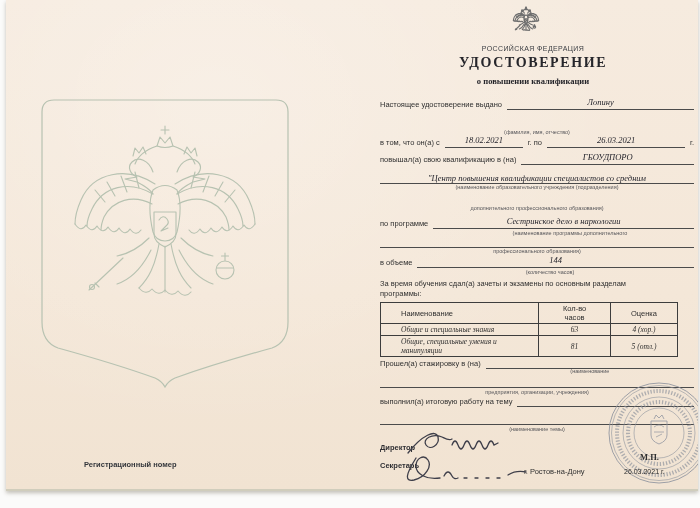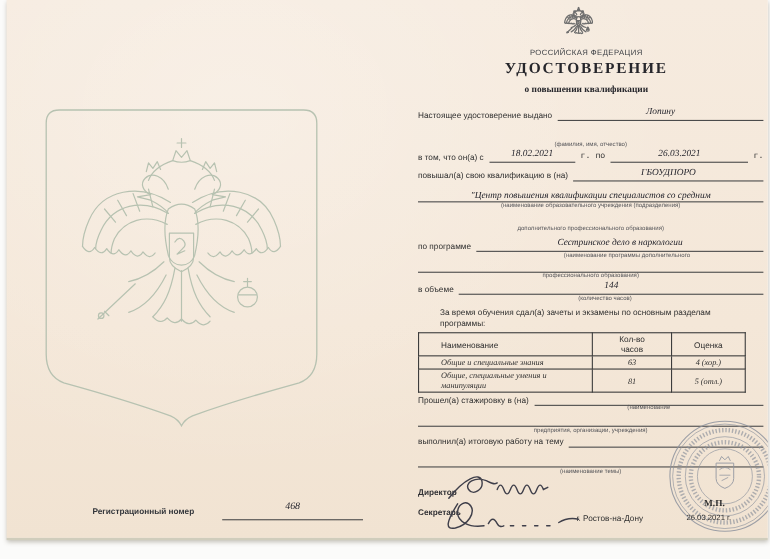--- a/index.html
+++ b/index.html
@@ -34,23 +34,23 @@
     font-size:8.5px;color:#26262b;}
   .row{position:absolute;left:14px;right:6px;display:flex;align-items:flex-end;}
   .lbl{font-size:7.5px;color:#2f2f2f;padding-bottom:1px;white-space:nowrap;}
   .line{flex:1;border-bottom:1px solid #4b4b4b;text-align:center;margin-left:5px;position:relative;}
   .val{font-family:"Liberation Serif","DejaVu Serif",serif;font-style:italic;
     font-size:8.5px;color:#24242c;}
   .full-line{position:absolute;left:14px;right:6px;border-bottom:1px solid #4b4b4b;
     text-align:center;}
   .cap{position:absolute;left:14px;right:6px;text-align:center;font-size:5.5px;color:#56565a;}
   .w78{flex:0 0 78px;}
-  .mid{margin-left:5px;font-family:Liberation Mono, monospace;}
+  .mid{margin-left:5px;}
   .pre{white-space:pre;}
-  .para{position:absolute;left:14px;top:279px;width:268px;font-size:7.5px;line-height:9.5px;margin-left:20px;}
+  .para{position:absolute;left:14px;top:279px;width:268px;font-size:7.5px;line-height:9.5px;}
   table{position:absolute;left:14px;top:302px;width:298px;border-collapse:collapse;
     font-size:7.5px;color:#2f2f2f;}
   th,td{border:1px solid #3d3d3d;padding:1px 20px;font-weight:normal;}
   th{text-align:center;height:11px;}
   th.first{text-align:left;}
   td.name{font-family:"Liberation Serif","DejaVu Serif",serif;font-style:italic;}
   td.num{text-align:center;font-family:"Liberation Serif","DejaVu Serif",serif;font-style:italic;}
   .sig-label{position:absolute;left:14px;font-size:7.5px;font-weight:bold;color:#2f2f33;}
   .mp{position:absolute;left:230px;top:452px;font-family:"Liberation Serif",serif;
     font-weight:bold;font-size:8.5px;z-index:4;padding-left:44px;}
@@ -98,23 +98,20 @@
 <div id="paper">
 
   <div id="left-page">
     <svg id="shield-svg" width="266" height="300" viewBox="0 0 266 300">
       <path d="M10 22 Q10 10 22 10 L244 10 Q256 10 256 22 L256 232 Q256 252 240 258
                Q182 274 143 288 Q136 291 133 297 Q130 291 123 288 Q84 274 26 258
                Q10 252 10 232 Z" fill="none" stroke="#b7c2b1" stroke-width="1.2"></path>
       <use href="#eagle" x="33" y="30" width="200" height="215" stroke="#b7c2b1" stroke-width="1.1" fill="none"></use>
     </svg>
     <div class="reg-label">Регистрационный номер</div>
-    <div class="reg-line">
-      <span class="val" style="font-size:9px">468</span>
-    </div>
   </div>
 
   <div id="right-page">
 
     <svg class="abs" style="left:146px;top:4px" width="28" height="34" viewBox="0 0 200 215">
       <use href="#eagle" stroke="#6f6f6f" stroke-width="8" fill="none"></use>
     </svg>
 
     <div class="abs ctr country">РОССИЙСКАЯ ФЕДЕРАЦИЯ</div>
     <div class="abs ctr title">УДОСТОВЕРЕНИЕ</div>

